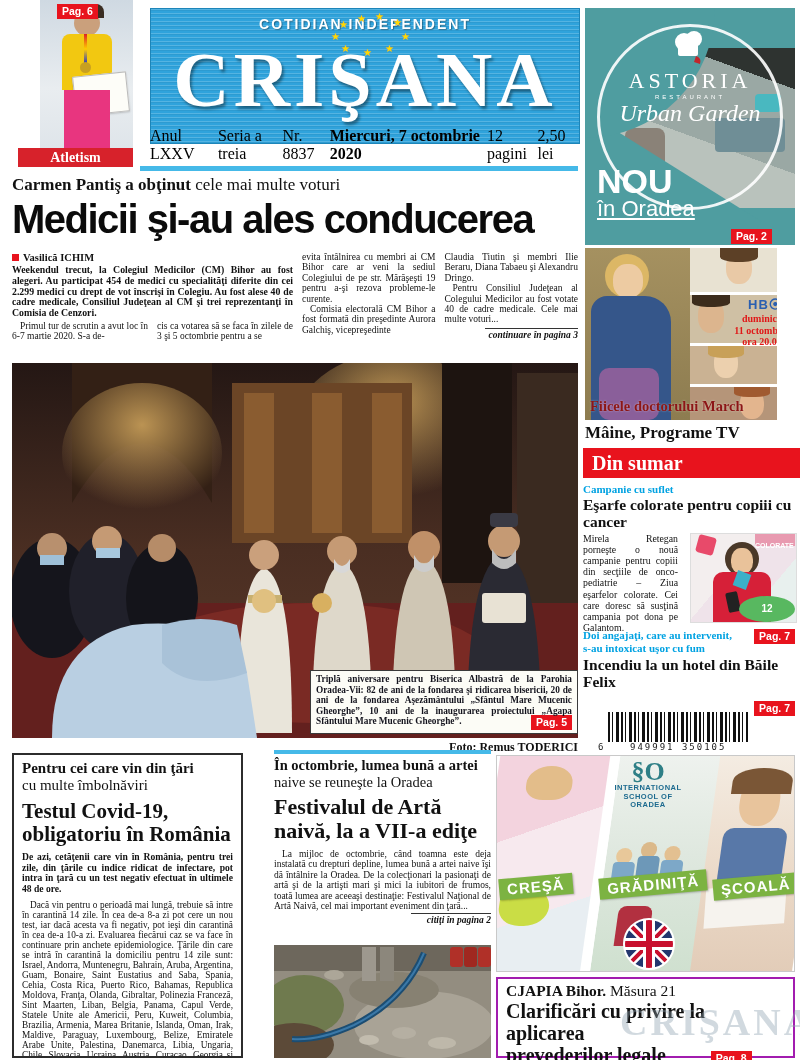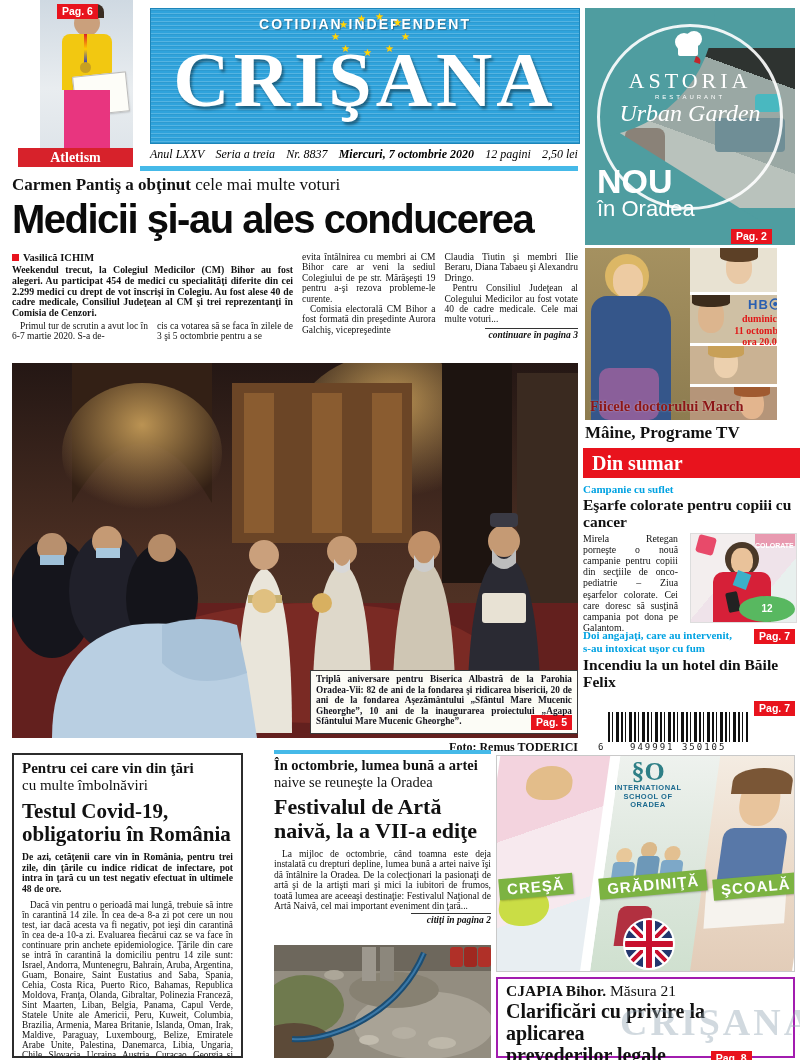--- a/index.html
+++ b/index.html
@@ -8,21 +8,21 @@
   .abs{position:absolute;}
   .badge{display:inline-block;background:#e8131d;color:#fff;
          font:bold 10.5px "Liberation Sans",sans-serif;padding:1px 5px 2px;line-height:12px;}
   
   .masthead{background:#2fa3dc;
     background-image:repeating-linear-gradient(180deg,rgba(255,255,255,.18) 0 1px,rgba(0,0,0,.05) 1px 2px,transparent 2px 4px);
     border:1px solid #1d85b8;}
   .tagline{color:#fff;font:bold 14px "Liberation Sans",sans-serif;letter-spacing:2px;text-align:center;margin-top:7px;text-shadow:1px 1px 1px rgba(0,0,0,.35);}
   .mast-title{color:#fff;font:bold 78px "Liberation Serif",serif;letter-spacing:4px;text-align:center;line-height:96px;text-shadow:2px 3px 3px rgba(0,0,0,.4);}
   .star{position:absolute;color:#ffd900;font-size:10px;text-shadow:0 0 1px #a88;}
-  .infobar{display:flex;justify-content:space-between;align-items:center;font-size:12px;color:#000;font-style:italic;}
+  .infobar{display:flex;justify-content:space-between;align-items:flex-end;font-size:16px;color:#000;}
   .rule-cyan{background:#45b9e8;}
   
   .kicker{font-size:17px;}
   .kicker b{font-weight:bold;}
   .main-headline{font:bold 40px "Liberation Sans",sans-serif;letter-spacing:-1.5px;color:#0b0b0b;line-height:44px;}
   .byline{font:bold 10.5px "Liberation Serif",serif;}
   .redsq{display:inline-block;width:7px;height:7px;background:#e8131d;margin-right:4px;}
   .bodytxt{font-size:9.5px;line-height:10.4px;text-align:justify;}
   .bodytxt.ind{text-indent:8px;}
   .leadtxt{font-weight:bold;font-size:9.8px;line-height:10.8px;text-align:justify;}
@@ -44,21 +44,21 @@
   
   .barcode{height:30px;background:repeating-linear-gradient(90deg,#111 0 2px,#fff 2px 4px,#111 4px 5px,#fff 5px 8px,#111 8px 11px,#fff 11px 13px);}
   .bardigits{font:9px "DejaVu Sans Mono",monospace;letter-spacing:2px;color:#222;}
   
   .teal{background:#4f9da0;}
   .astoria-logo{color:#fff;text-align:center;}
   .astoria-brand{font:22px "Liberation Serif",serif;letter-spacing:4px;}
   .astoria-sub{font:6px "Liberation Sans",sans-serif;letter-spacing:3px;}
   .astoria-prod{font:italic 24px "Liberation Serif",serif;}
   .nou{color:#fff;font:bold 34px "Liberation Sans",sans-serif;line-height:30px;}
-  .nou-sub{color:#fff;font:22px "Liberation Sans",sans-serif;}
+  .nou-sub{color:#fff;font:22px "Liberation Sans",sans-serif;text-decoration:underline;}
   .greenlab{background:#7cb342;color:#fff;font:bold 15px "Liberation Sans",sans-serif;
             padding:2px 8px;transform:rotate(-5deg);display:inline-block;letter-spacing:1px;box-shadow:1px 1px 2px rgba(0,0,0,.25);}
   .iso-txt{color:#1c6a8f;font:bold 7.5px "Liberation Sans",sans-serif;letter-spacing:.5px;text-align:center;line-height:8.5px;}
   .hbo{color:#2a5fb0;font:bold 13px "Liberation Sans",sans-serif;letter-spacing:1px;}
   .hbo-sched{color:#e01818;font:bold 10px "Liberation Serif",serif;line-height:11.5px;text-align:center;}
   .movie-title{color:#8c1616;font:bold 14.5px "Liberation Serif",serif;text-shadow:0 0 2px rgba(255,255,255,.5);}
 </style>
 </head>
 <body>
 

